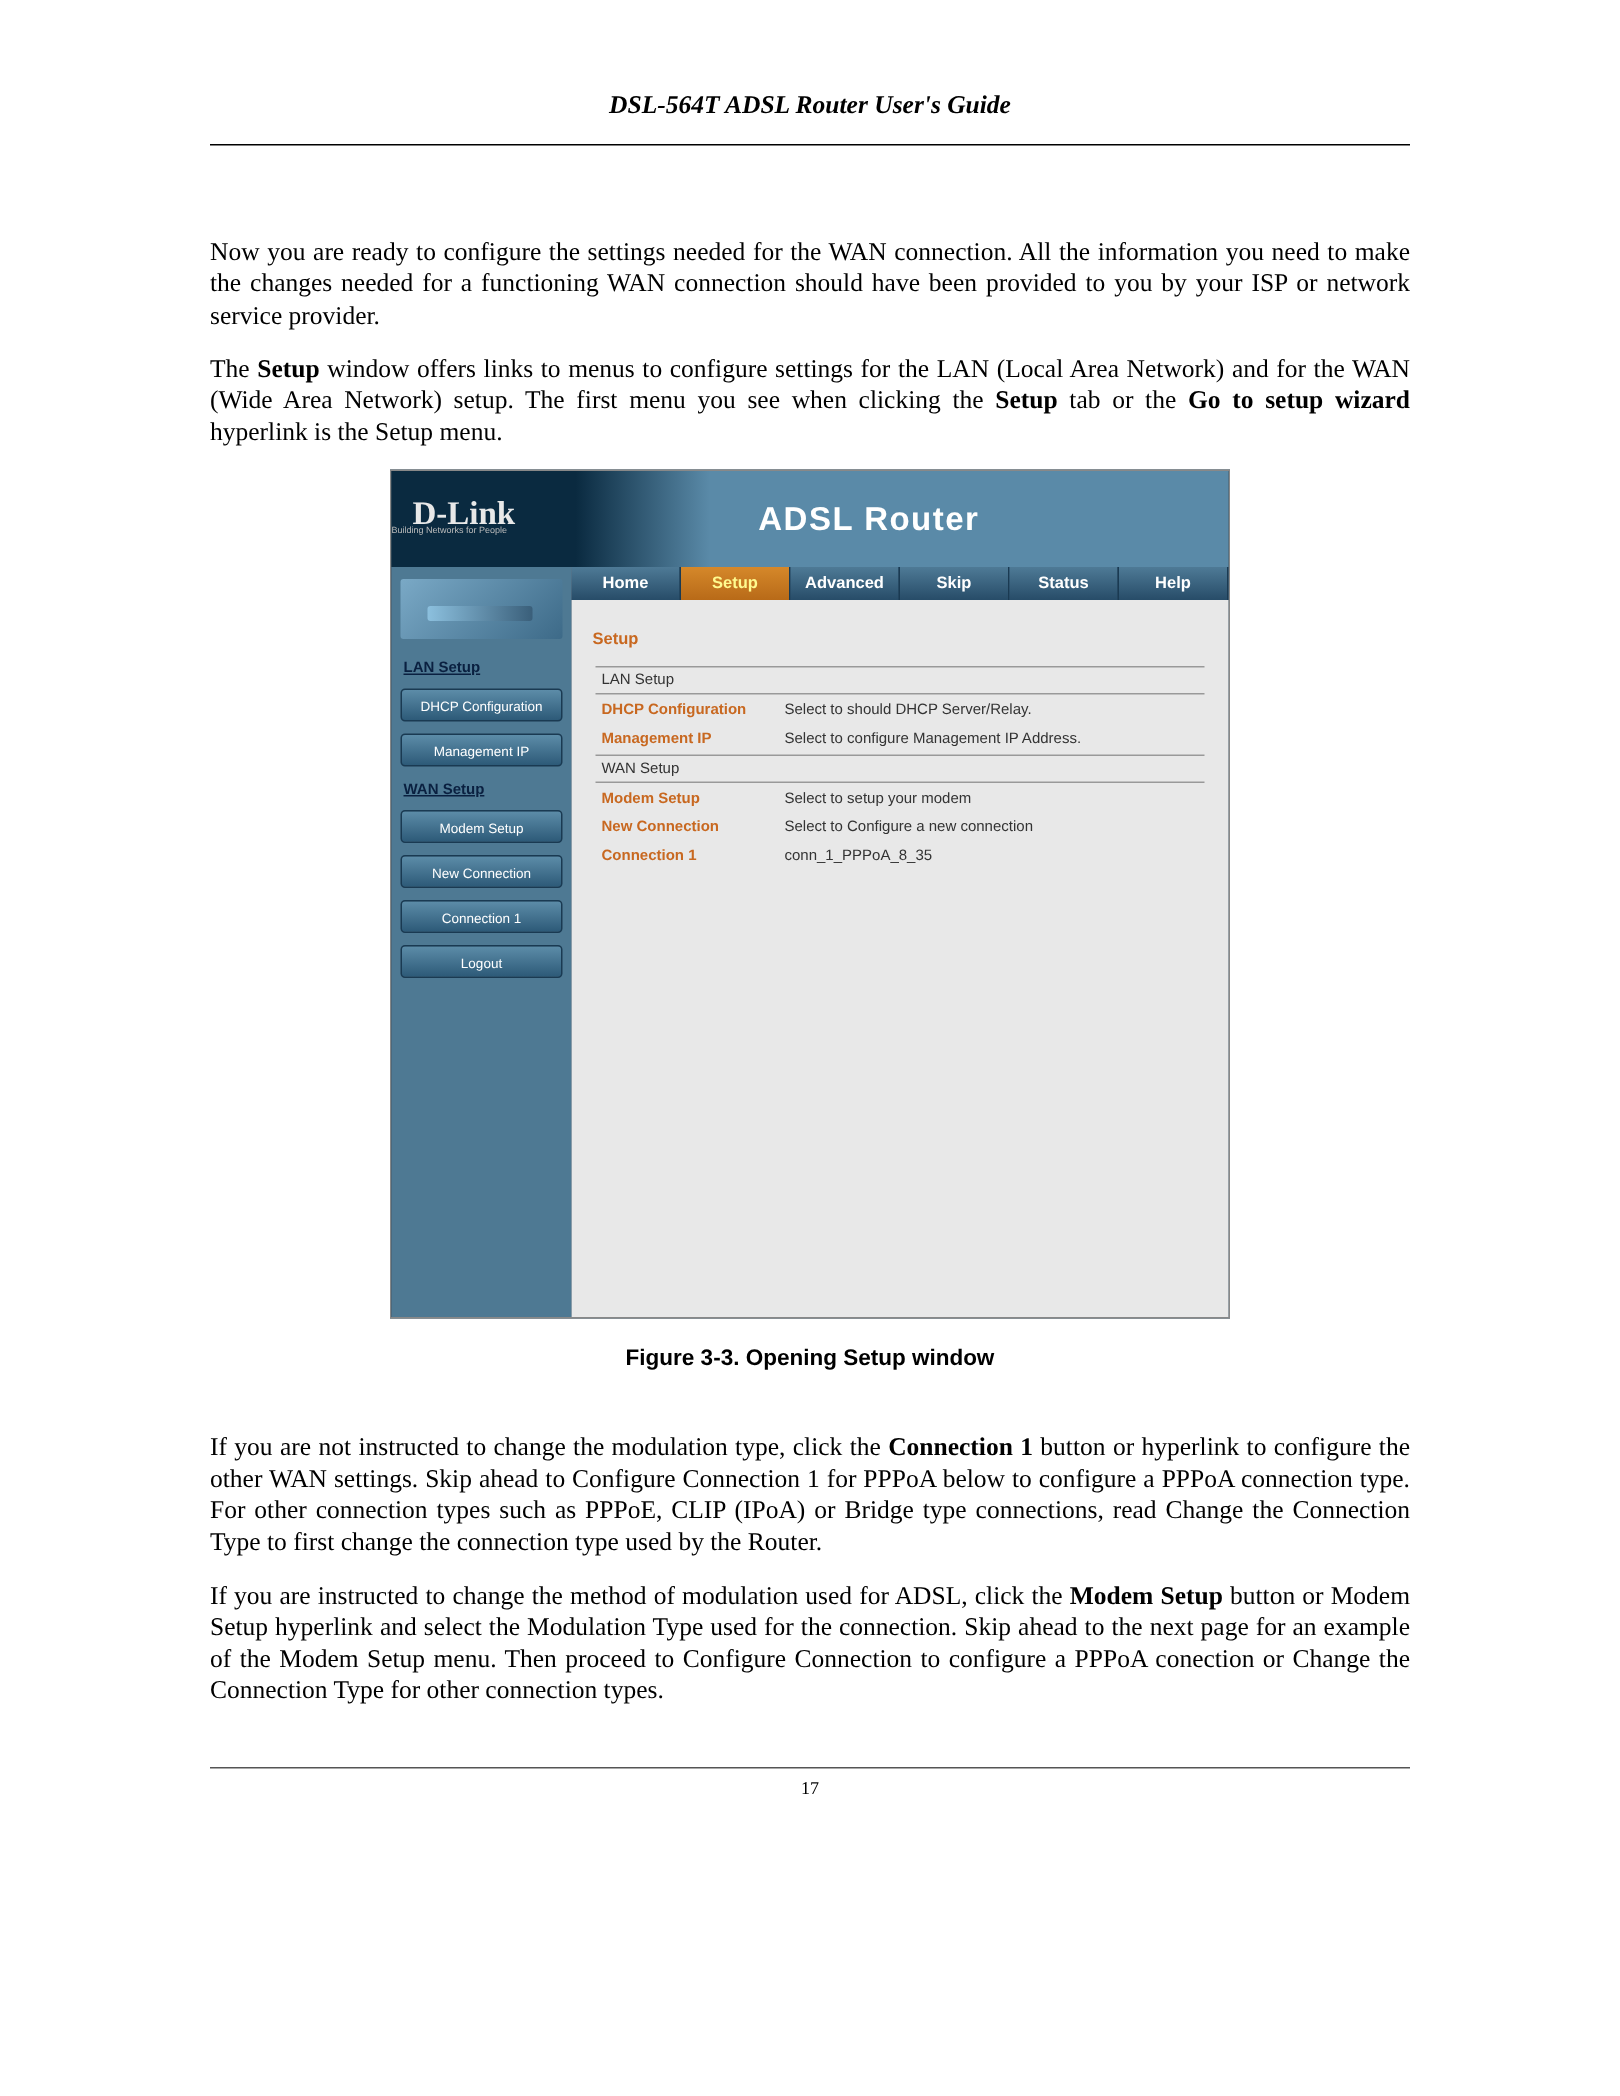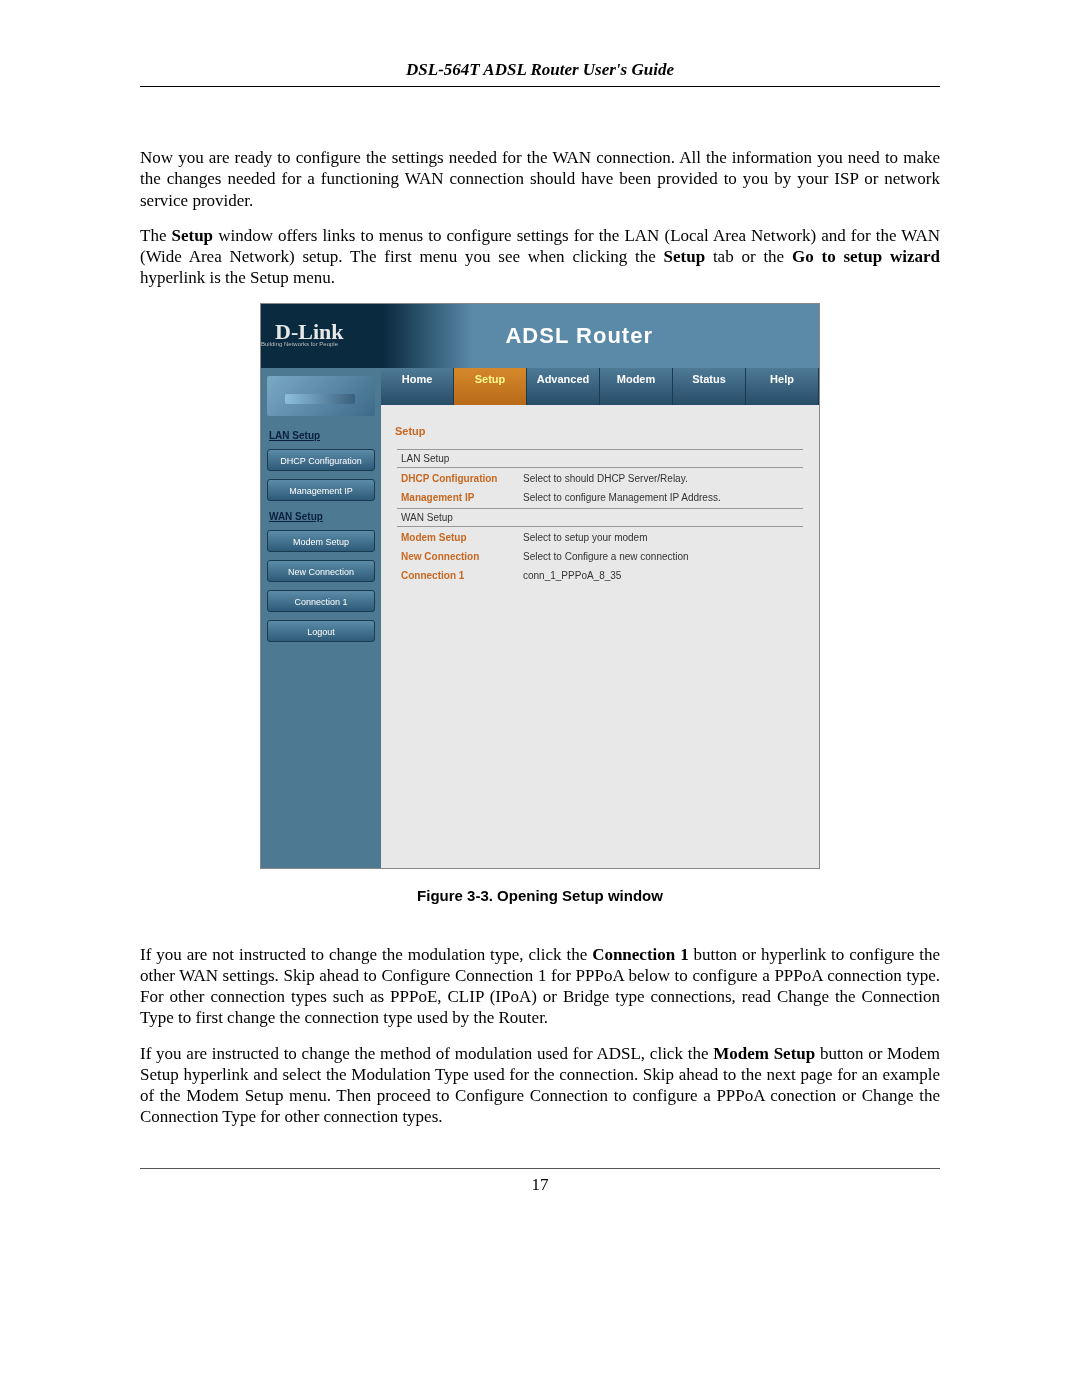--- a/index.html
+++ b/index.html
@@ -13,21 +13,21 @@
   }
   .page {
     padding: 0 140px;
   }
   .doc-header {
     text-align: center;
     font-style: italic;
     font-weight: bold;
     font-size: 17px;
     border-bottom: 1.5px solid #000;
-    padding-bottom: 6px;
+    padding-bottom: 16px;
     margin-bottom: 60px;
   }
   h1.section-title {
     font-family: Arial, Helvetica, sans-serif;
     font-size: 28px;
     font-weight: bold;
     margin-bottom: 18px;
   }
   p.body-text {
     font-size: 17px;
@@ -41,21 +41,21 @@
     font-family: Arial, Helvetica, sans-serif;
     font-size: 15px;
     font-weight: bold;
     margin: 18px 0 40px 0;
   }
   .page-footer {
     border-top: 1px solid #555;
     margin-top: 40px;
     padding-top: 6px;
     text-align: center;
-    font-size: 17px;
+    font-size: 12px;
   }
 
   
   .router-frame {
     width: 560px;
     margin: 10px auto 0 auto;
     border: 1px solid #888;
     display: flex;
     flex-direction: column;
     background: #0a2a40;
@@ -140,21 +140,21 @@
     margin-bottom: 8px;
     cursor: pointer;
   }
   .router-main {
     flex: 1;
     background: #e8e8e8;
     display: flex;
     flex-direction: column;
   }
   .router-tabs {
-    height: 37px;
+    height: 22px;
     display: flex;
     background: #2a4d68;
   }
   .router-tab {
     flex: 1;
     border-right: 1px solid #1a3a52;
     color: #fff;
     font-weight: bold;
     font-size: 11px;
     text-align: center;
@@ -235,21 +235,21 @@
         <div class="sidebar-btn">Modem Setup</div>
         <div class="sidebar-btn">New Connection</div>
         <div class="sidebar-btn">Connection 1</div>
         <div class="sidebar-btn">Logout</div>
       </div>
       <div class="router-main">
         <div class="router-tabs">
           <div class="router-tab">Home</div>
           <div class="router-tab active">Setup</div>
           <div class="router-tab">Advanced</div>
-          <div class="router-tab">Modem</div>
+          <div class="router-tab">Skip</div>
           <div class="router-tab">Status</div>
           <div class="router-tab">Help</div>
         </div>
         <div class="router-content">
           <div class="content-heading">Setup</div>
           <table class="section-table">
             <tbody>
                 <tr class="group-row">
                   <td colspan="2">LAN Setup</td>
                 </tr>

